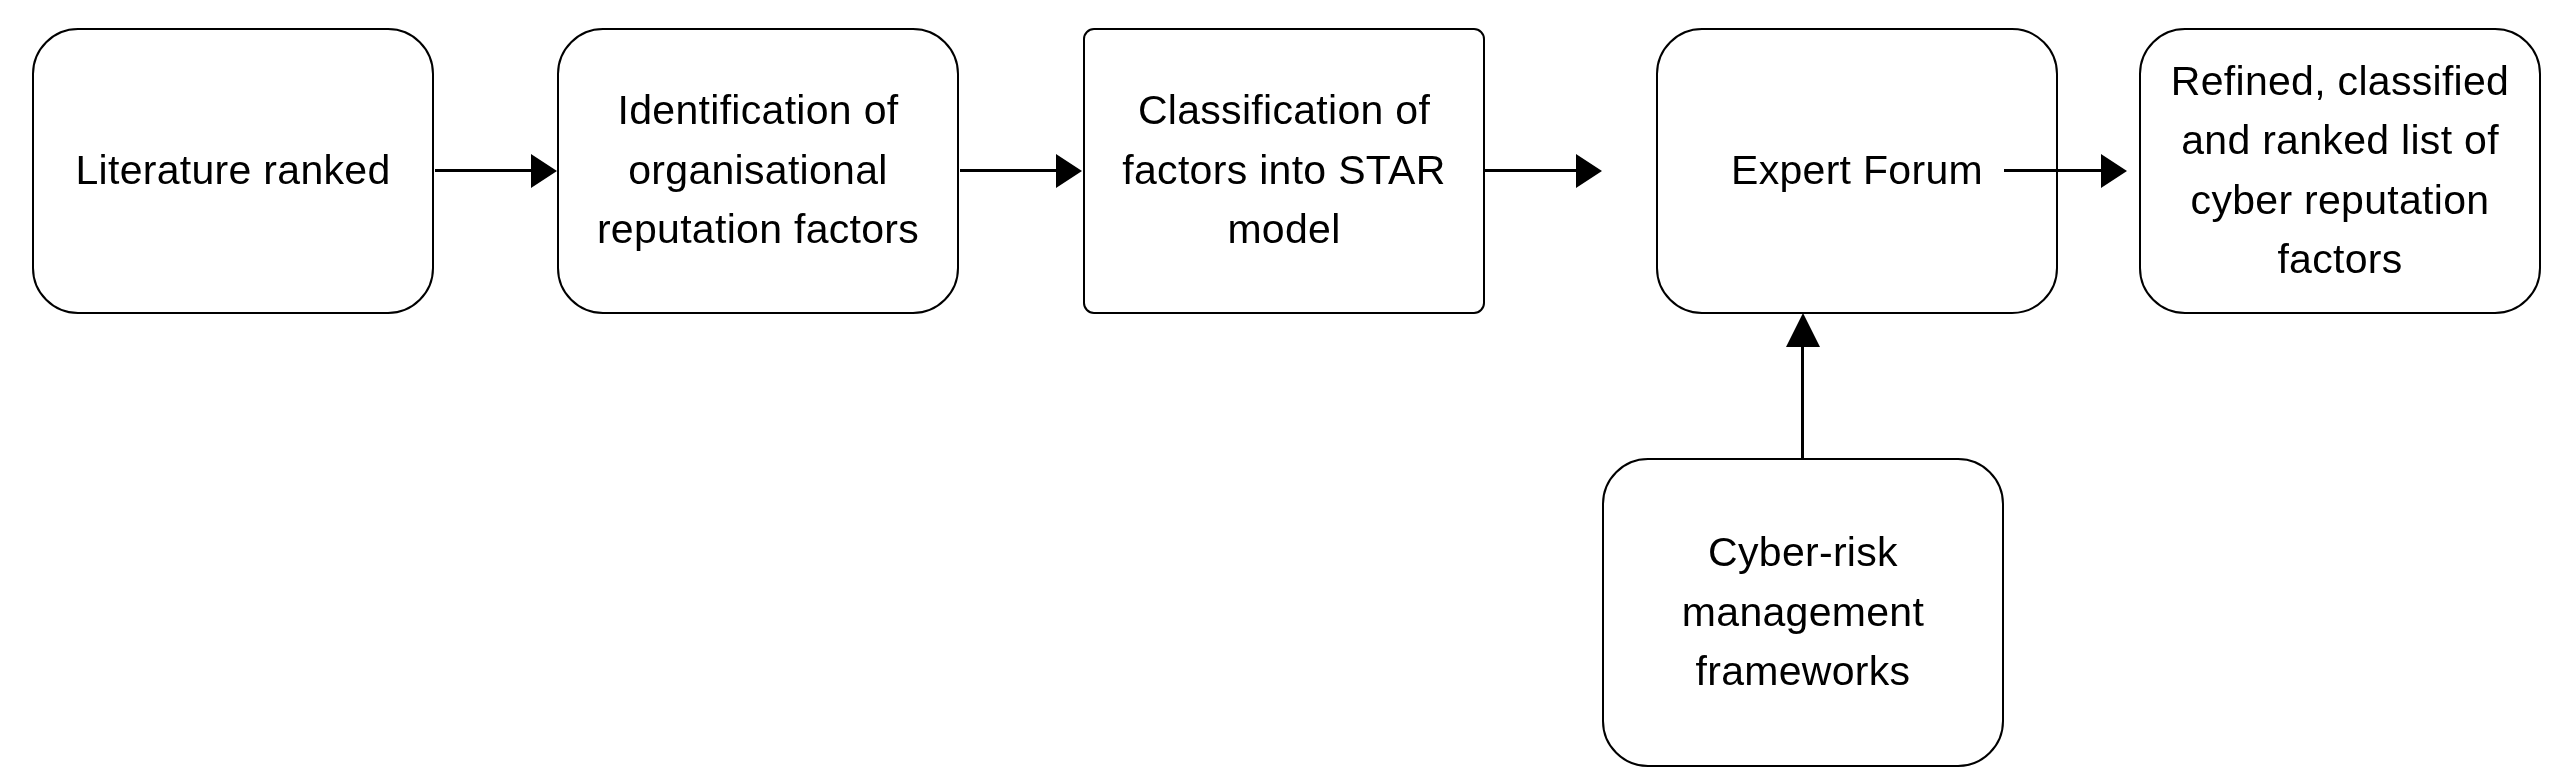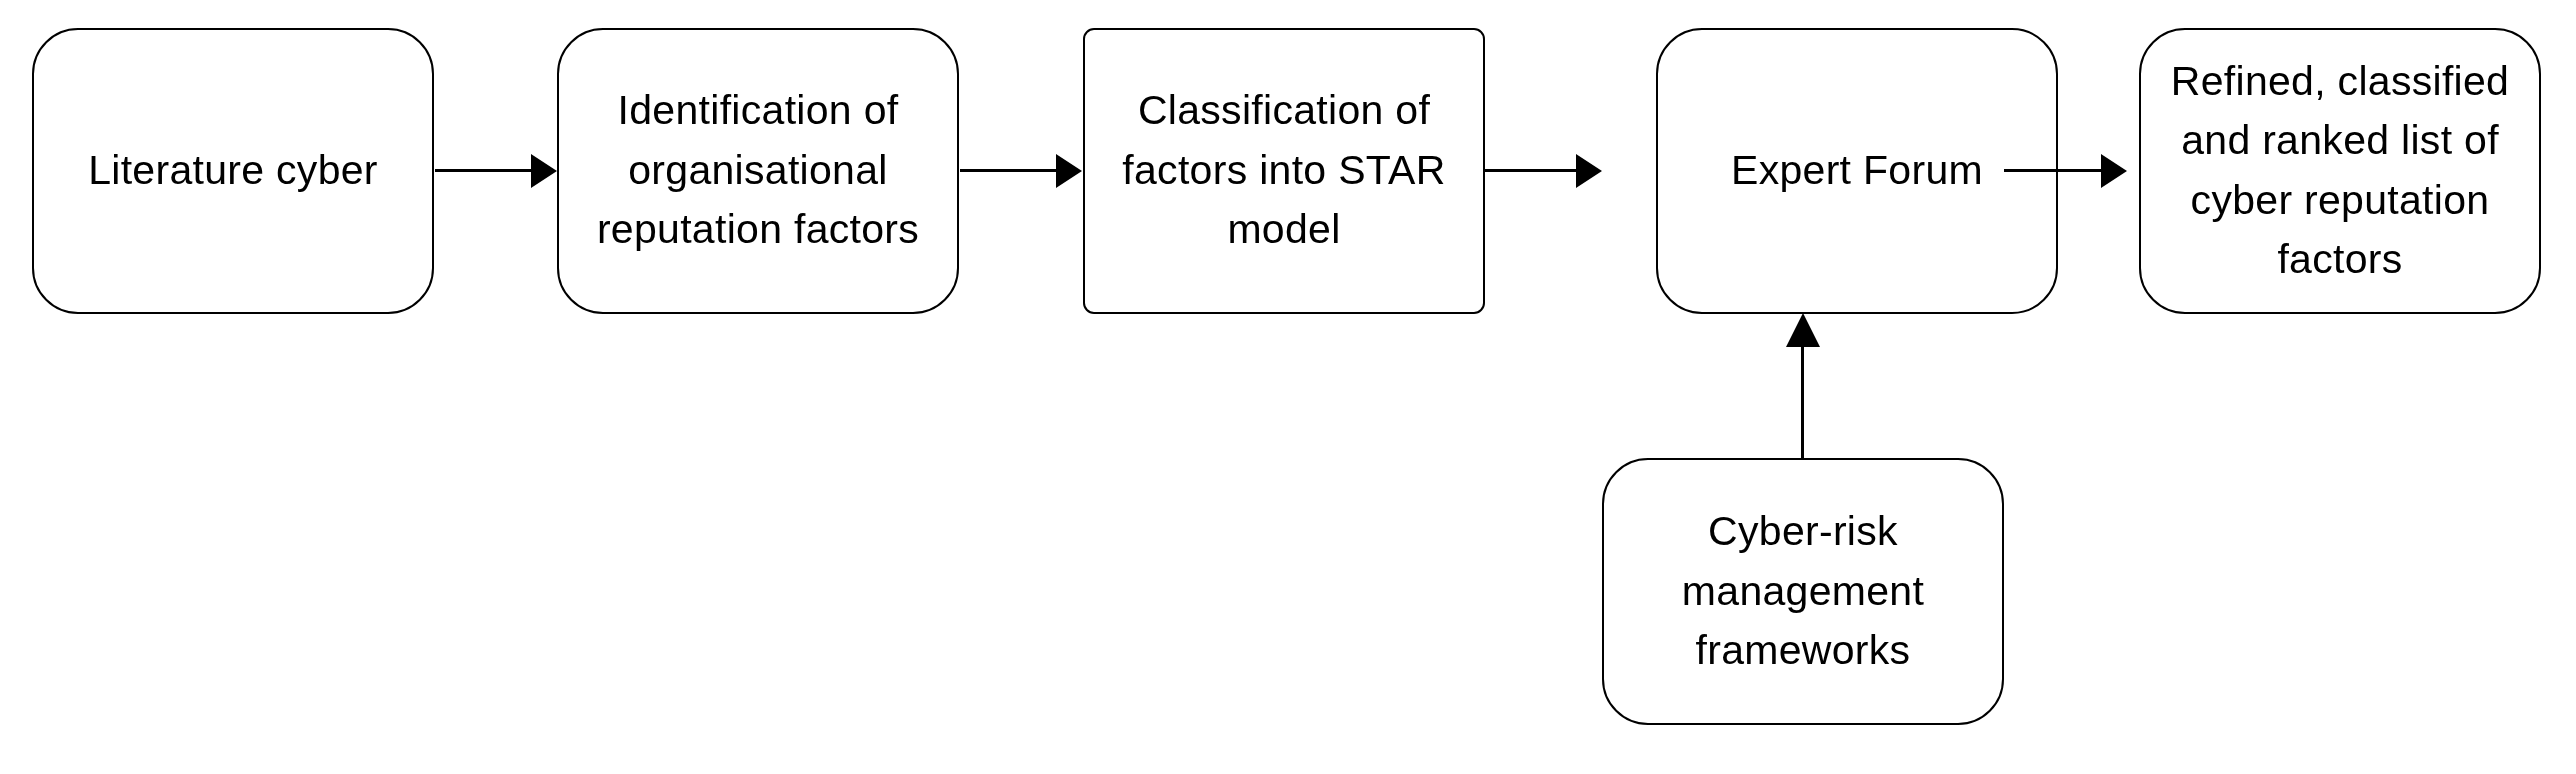--- a/index.html
+++ b/index.html
@@ -31,21 +31,21 @@
     line-height: 1.45;
     letter-spacing: 0.3px;
     white-space: pre-line;
     padding: 0 6.6px;
   }
   .n1 { left: 32px; }
   .n2 { left: 557px; }
   .n3 { left: 1083px; border-radius: 11px; }
   .n4 { left: 1656px; }
   .n5 { left: 2127px; margin-left: 12px; }
-  .n6 { left: 1602px; top: 458px; height: 267px; }
+  .n6 { left: 1602px; top: 458px; height: 309px; }
 
   
   .hline {
     position: absolute;
     top: 169px;
     height: 3.3px;
     background: #000000;
   }
   .hl1 { left: 435px;  width: 98px; }
   .hl2 { left: 960px; width: 98px; }
@@ -84,21 +84,21 @@
     border-right: 17px solid transparent;
     border-bottom: 34px solid #000000;
   }
 </style>
 </head>
 <body>
 
 <div class="canvas">
 
   <div class="node n1">
-    <span class="label">Literature cyber</span>
+    <span class="label">Literature ranked</span>
   </div>
 
   <div class="node n2">
     <span class="label">Identification of
 organisational
 reputation factors</span>
   </div>
 
   <div class="node n3">
     <span class="label">Classification of

